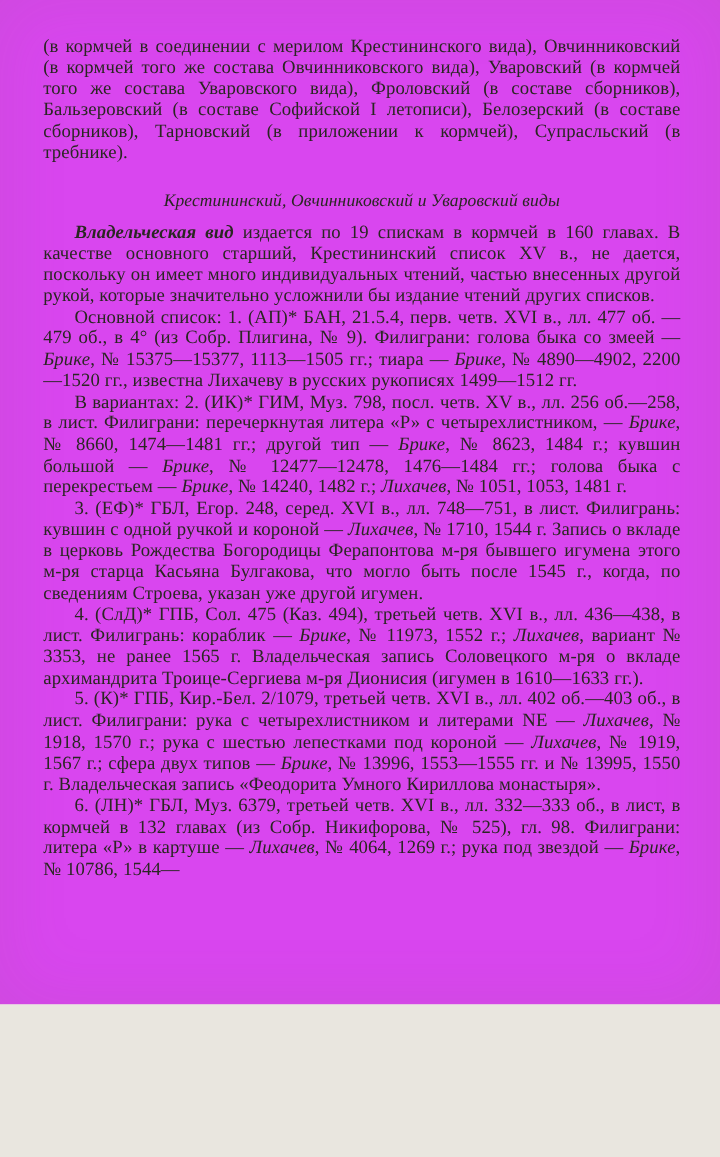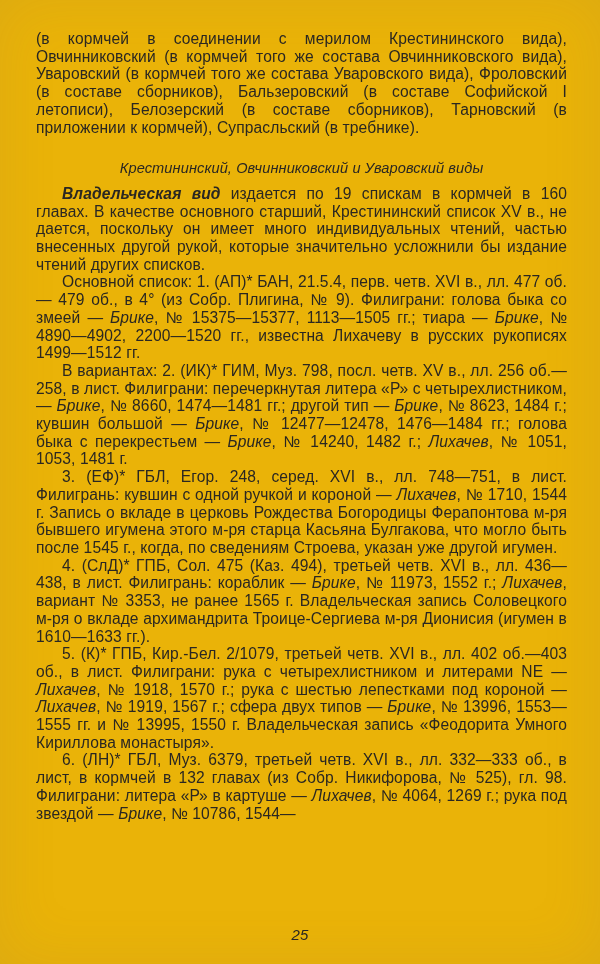--- a/index.html
+++ b/index.html
@@ -4,27 +4,27 @@
 <style>
   html, body {
     margin: 0;
     padding: 0;
     background: #e9e6df;
   }
   .page {
     position: relative;
     box-sizing: border-box;
     width: 600px;
-    height: 964px;
+    height: 837px;
     margin: 0 auto;
-    background: #eab308;
+    background: #d946ef;
     box-shadow: inset 0 0 60px rgba(120,110,90,0.12);
     padding: 30px 33px 0 36px;
     overflow: hidden;
-    font-family: Liberation Sans, sans-serif;
+    font-family: Liberation Serif, serif;
     font-size: 15.6px;
     line-height: 17.7px;
     color: #2a2722;
     letter-spacing: 0.1px;
   }
   .para {
     margin: 0;
     text-align: justify;
   }
   .para.indent {
@@ -59,14 +59,13 @@
   <div class="heading">Крестининский, Овчинниковский и Уваровский виды</div>
   <div>
       <p class="para indent"><span class="bi">Владельческая вид </span><span>издается по 19 спискам в кормчей в 160 главах. В качестве основного старший, Крестининский список XV в., не дается, поскольку он имеет много индивидуальных чтений, частью внесенных другой рукой, которые значительно усложнили бы издание чтений других списков.</span></p>
       <p class="para indent"><span>Основной список: 1. (АП)* БАН, 21.5.4, перв. четв. XVI в., лл. 477 об. — 479 об., в 4° (из Собр. Плигина, № 9). Филиграни: голова быка со змеей — </span><span class="it">Брике</span><span>, № 15375—15377, 1113—1505 гг.; тиара — </span><span class="it">Брике</span><span>, № 4890—4902, 2200—1520 гг., известна Лихачеву в русских рукописях 1499—1512 гг.</span></p>
       <p class="para indent"><span>В вариантах: 2. (ИК)* ГИМ, Муз. 798, посл. четв. XV в., лл. 256 об.—258, в лист. Филиграни: перечеркнутая литера «Р» с четырехлистником, — </span><span class="it">Брике</span><span>, № 8660, 1474—1481 гг.; другой тип — </span><span class="it">Брике</span><span>, № 8623, 1484 г.; кувшин большой — </span><span class="it">Брике</span><span>, № 12477—12478, 1476—1484 гг.; голова быка с перекрестьем — </span><span class="it">Брике</span><span>, № 14240, 1482 г.; </span><span class="it">Лихачев</span><span>, № 1051, 1053, 1481 г.</span></p>
       <p class="para indent"><span>3. (ЕФ)* ГБЛ, Егор. 248, серед. XVI в., лл. 748—751, в лист. Филигрань: кувшин с одной ручкой и короной — </span><span class="it">Лихачев</span><span>, № 1710, 1544 г. Запись о вкладе в церковь Рождества Богородицы Ферапонтова м-ря бывшего игумена этого м-ря старца Касьяна Булгакова, что могло быть после 1545 г., когда, по сведениям Строева, указан уже другой игумен.</span></p>
       <p class="para indent"><span>4. (СлД)* ГПБ, Сол. 475 (Каз. 494), третьей четв. XVI в., лл. 436—438, в лист. Филигрань: кораблик — </span><span class="it">Брике</span><span>, № 11973, 1552 г.; </span><span class="it">Лихачев</span><span>, вариант № 3353, не ранее 1565 г. Владельческая запись Соловецкого м-ря о вкладе архимандрита Троице-Сергиева м-ря Дионисия (игумен в 1610—1633 гг.).</span></p>
       <p class="para indent"><span>5. (К)* ГПБ, Кир.-Бел. 2/1079, третьей четв. XVI в., лл. 402 об.—403 об., в лист. Филиграни: рука с четырехлистником и литерами NE — </span><span class="it">Лихачев</span><span>, № 1918, 1570 г.; рука с шестью лепестками под короной — </span><span class="it">Лихачев</span><span>, № 1919, 1567 г.; сфера двух типов — </span><span class="it">Брике</span><span>, № 13996, 1553—1555 гг. и № 13995, 1550 г. Владельческая запись «Феодорита Умного Кириллова монастыря».</span></p>
       <p class="para indent"><span>6. (ЛН)* ГБЛ, Муз. 6379, третьей четв. XVI в., лл. 332—333 об., в лист, в кормчей в 132 главах (из Собр. Никифорова, № 525), гл. 98. Филиграни: литера «Р» в картуше — </span><span class="it">Лихачев</span><span>, № 4064, 1269 г.; рука под звездой — </span><span class="it">Брике</span><span>, № 10786, 1544—</span></p>
     </div>
-  <div class="page-number">25</div>
 </div>
 
 </body></html>

